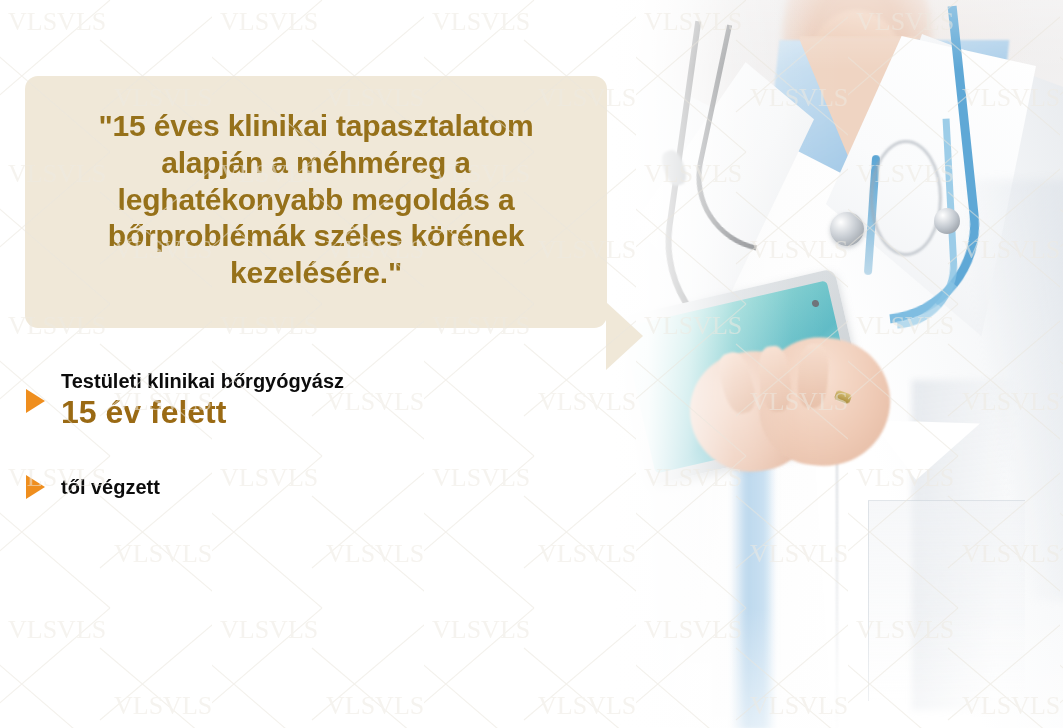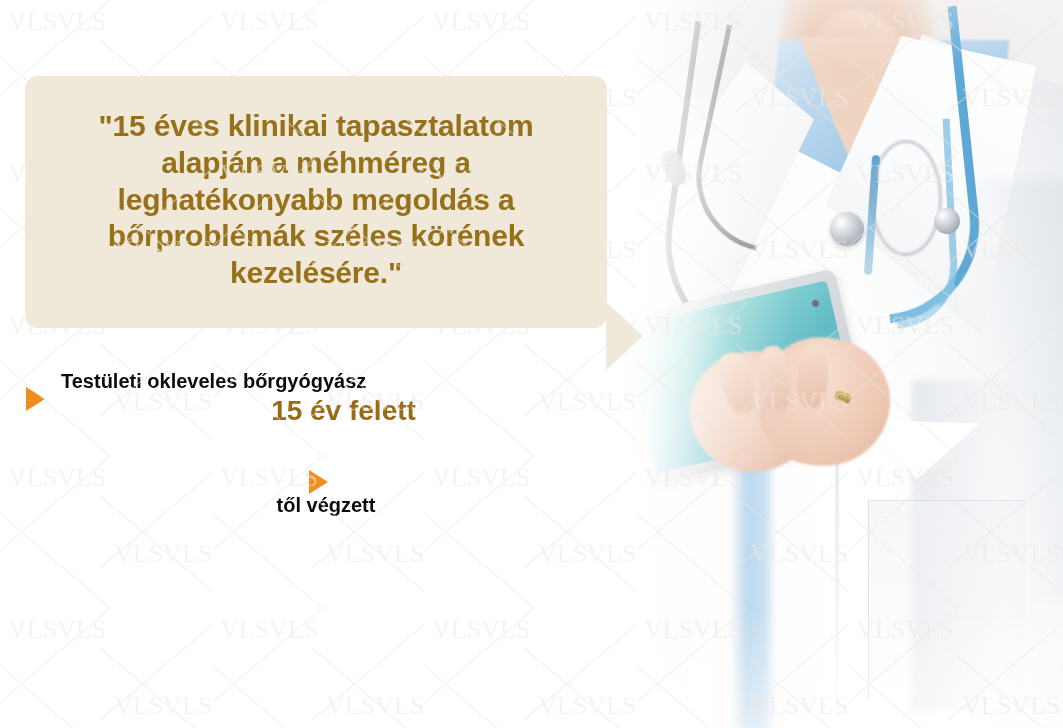--- a/index.html
+++ b/index.html
@@ -366,21 +366,21 @@
     top: 370px;
     width: 600px;
     z-index: 30;
   }
   .cred-item {
     position: relative;
     display: flex;
     align-items: center;
     margin-bottom: 43px;
   }
-  .cred-item:last-child { margin-bottom: 16px; flex-direction: column; }
+  .cred-item:last-child { margin-bottom: 16px; }
   .cred-arrow {
     flex: 0 0 auto;
     width: 0; height: 0;
     border-top: 12px solid transparent;
     border-bottom: 12px solid transparent;
     border-left: 19px solid #ef8e1e;
     margin-right: 16px;
   }
   .cred-lines {
     flex: 1 1 auto;
@@ -388,27 +388,26 @@
   .cred-top {
     color: #0c0c0c;
     font-size: 20px;
     font-weight: bold;
     line-height: 1.12;
     white-space: nowrap;
     font-family: "Liberation Sans", sans-serif;
   }
   .cred-bottom {
     color: #9a6a14;
-    font-size: 28px;
+    font-size: 32px;
     font-weight: bold;
     line-height: 1.18;
     white-space: nowrap;
     margin-top: 2px;
     font-family: "Liberation Sans", sans-serif;
-    text-align: center;
   }
 </style>
 </head>
 <body>
 
 <div id="stage">
 
   <div class="photo-layer">
     <div class="photo-bg"></div>
     <div class="neck"></div>
@@ -457,21 +456,21 @@
       <p class="bubble-text">"15 éves klinikai tapasztalatom alapján a méhméreg a leghatékonyabb megoldás a bőrproblémák széles körének kezelésére."</p>
     </div>
     <div class="bubble-tail"></div>
   </div>
 
   <div class="creds">
 
     <div class="cred-item">
       <span class="cred-arrow"></span>
       <div class="cred-lines">
-        <div class="cred-top">Testületi okleveles bőrgyógyász</div>
+        <div class="cred-top">Testületi klinikai bőrgyógyász</div>
         <div class="cred-bottom">15 év felett</div>
       </div>
     </div>
 
 
     <div class="cred-item">
       <span class="cred-arrow"></span>
       <div class="cred-lines">
         <div class="cred-top">től végzett</div>
       </div>

